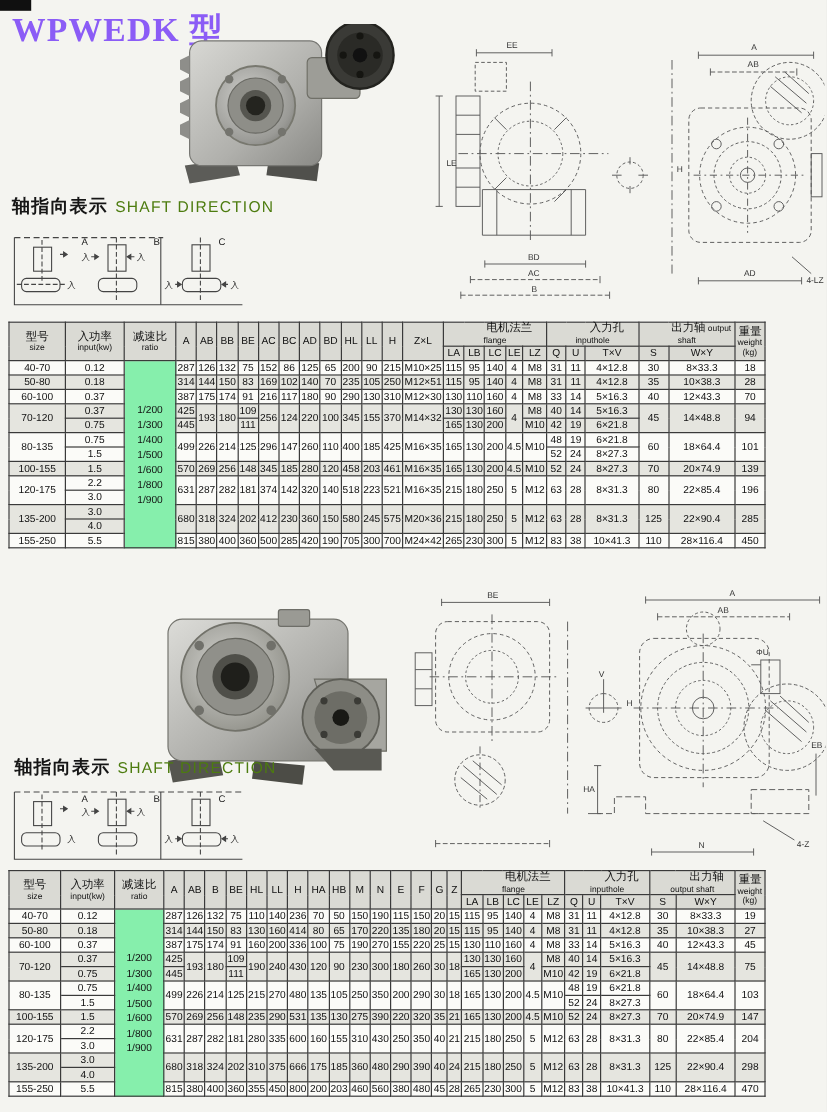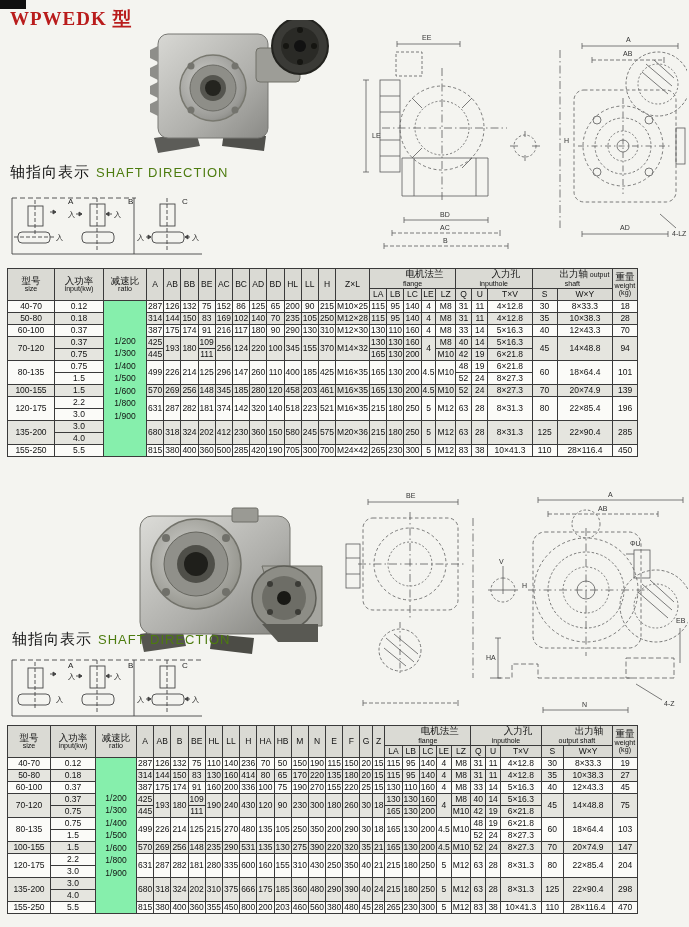--- a/index.html
+++ b/index.html
@@ -1,22 +1,22 @@
 <!DOCTYPE html>
 <html><head>
 <meta charset="utf-8">
 <style>
   html,body{margin:0;padding:0;background:#e9e9e5;}
   .page{position:relative;width:689px;height:927px;background:#f4f4f0;overflow:hidden;
         font-family:"Liberation Sans",sans-serif;color:#161616;}
   .scan-mark{position:absolute;left:0;top:0;width:26px;height:9px;background:#101010;}
   .title{position:absolute;font-family:"Liberation Serif",serif;font-weight:bold;
-         font-size:19px;letter-spacing:1px;color:#b91c1c;}
+         font-size:28px;letter-spacing:1px;color:#8b5cf6;}
   .shaft-label{position:absolute;white-space:nowrap;}
-  .shaft-label .cnl{font-weight:normal;font-size:15px;letter-spacing:1px;}
+  .shaft-label .cnl{font-weight:bold;font-size:15px;letter-spacing:1px;}
   .shaft-label .enl{font-size:13px;letter-spacing:1px;margin-left:6px;color:#4d7c0f;}
   .photo,.drawing,.shaftdiag{position:absolute;}
   svg{display:block;}
   .tblwrap{position:absolute;width:631px;}
   table.spec{border-collapse:collapse;width:100%;background:#fbfbf8;border:1.5px solid #222;}
   table.spec th,table.spec td{border:1px solid #3a3a3a;text-align:center;vertical-align:middle;
       font-size:8.5px;line-height:1.05;padding:0 1px;height:11px;color:#111;}
   table.spec th{background:#dadad4;font-weight:normal;}
   table.spec th .cn{font-size:9.5px;display:block;}
   table.spec th .en{font-size:7.5px;display:block;transform:scale(.95);}
@@ -287,21 +287,21 @@
             <td class="shade">144</td>
             <td class="shade">150</td>
             <td class="shade">83</td>
             <td class="shade">169</td>
             <td class="shade">102</td>
             <td class="shade">140</td>
             <td class="shade">70</td>
             <td class="shade">235</td>
             <td class="shade">105</td>
             <td class="shade">250</td>
-            <td class="shade">M12×28</td>
+            <td class="shade">M12×51</td>
             <td class="shade">115</td>
             <td class="shade">95</td>
             <td class="shade">140</td>
             <td class="shade">4</td>
             <td class="shade">M8</td>
             <td class="shade">31</td>
             <td class="shade">11</td>
             <td class="shade">4×12.8</td>
             <td class="shade">35</td>
             <td class="shade">10×38.3</td>

